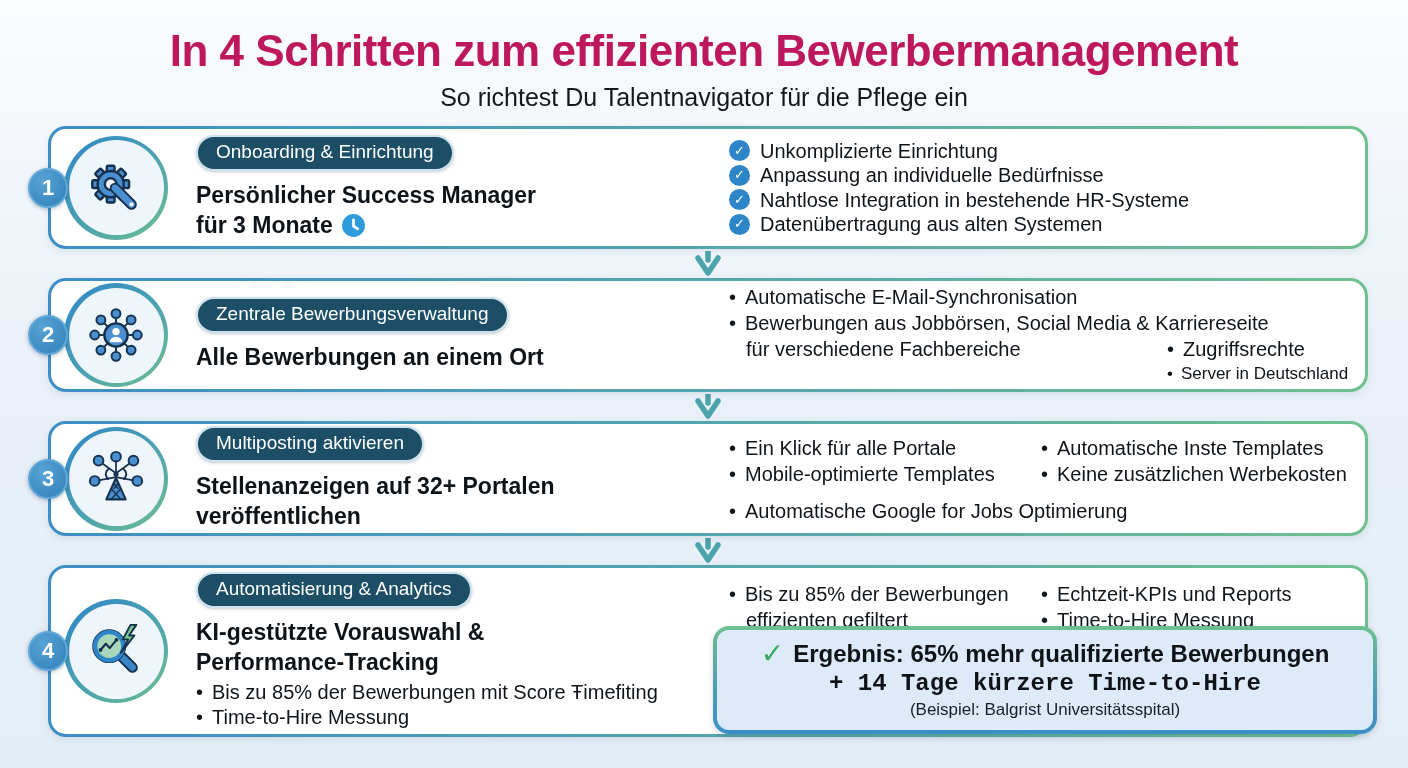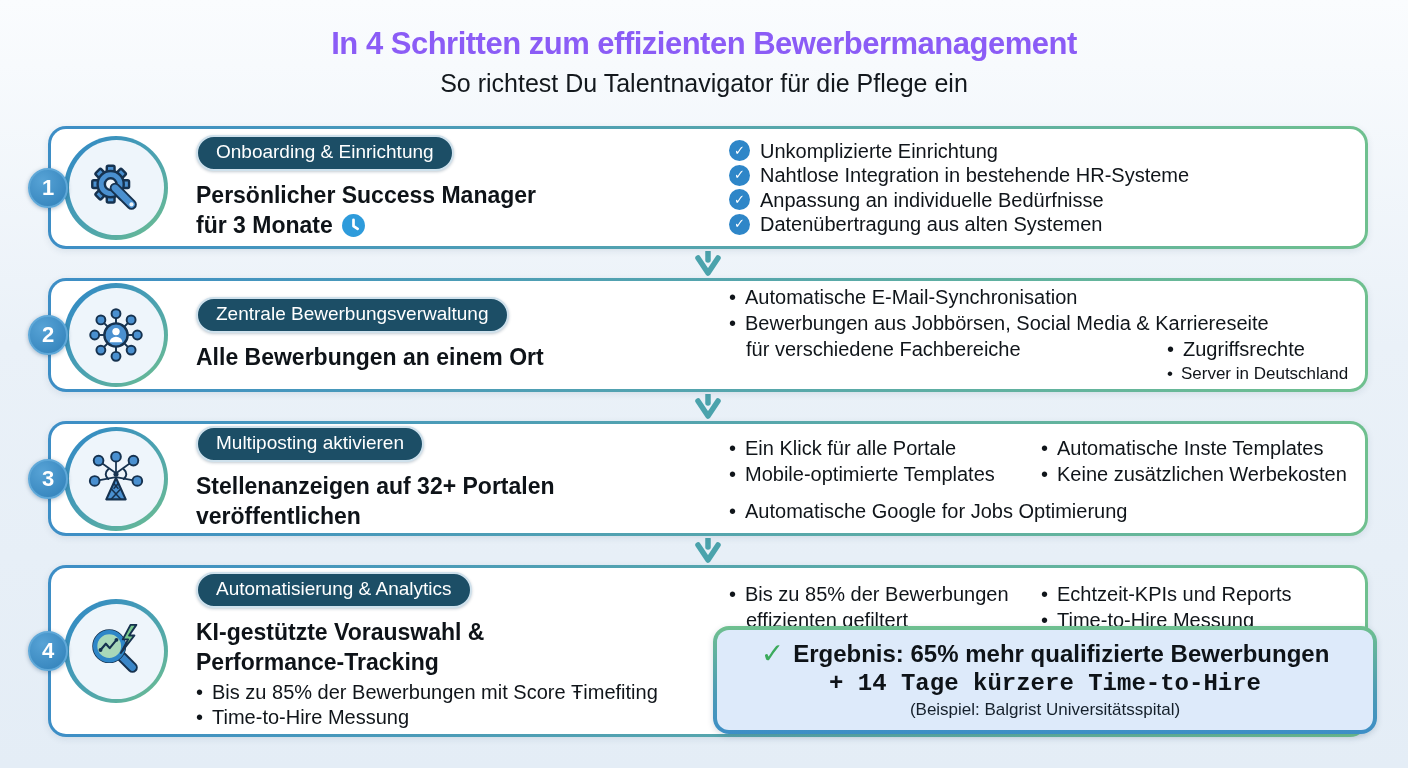--- a/index.html
+++ b/index.html
@@ -3,21 +3,21 @@
 <meta charset="utf-8">
 <style>
   * { margin:0; padding:0; box-sizing:border-box; }
   html,body { width:1408px; height:768px; overflow:hidden; }
   body {
     font-family:"Liberation Sans","DejaVu Sans",sans-serif;
     background:linear-gradient(180deg,#fafcfe 0%,#eaf1f8 45%,#e4edf6 100%);
     color:#10151a;
   }
   .header { text-align:center; padding-top:26px; height:126px; }
-  .page-title { font-size:31px; font-weight:bold; letter-spacing:-0.5px; color:#8b5cf6; }
+  .page-title { font-size:44px; font-weight:bold; letter-spacing:-0.5px; color:#be185d; }
   .page-subtitle { font-size:25px; margin-top:7px; color:#13181d; }
 
   .flow { width:1320px; margin:0 auto 0 48px; }
 
   .card {
     position:relative;
     background:linear-gradient(90deg,#3d8ec6 0%,#57a7ab 55%,#6fc08f 100%);
     border-radius:18px; padding:3px;
     box-shadow:0 2px 7px rgba(30,60,90,.10);
   }
@@ -158,25 +158,25 @@
           </div>
         </div>
       </div>
       <div class="right-col">
         <div class="check-row">
             <span class="check-circle"></span>
             <span>Unkomplizierte Einrichtung</span>
           </div>
         <div class="check-row">
             <span class="check-circle"></span>
-            <span>Nahtlose Integration in bestehende HR-Systeme</span>
+            <span>Anpassung an individuelle Bedürfnisse</span>
           </div>
         <div class="check-row">
             <span class="check-circle"></span>
-            <span>Anpassung an individuelle Bedürfnisse</span>
+            <span>Nahtlose Integration in bestehende HR-Systeme</span>
           </div>
         <div class="check-row">
             <span class="check-circle"></span>
             <span>Datenübertragung aus alten Systemen</span>
           </div>
       </div>
     </div>
   </div>
 
   <div class="arrow-row">

